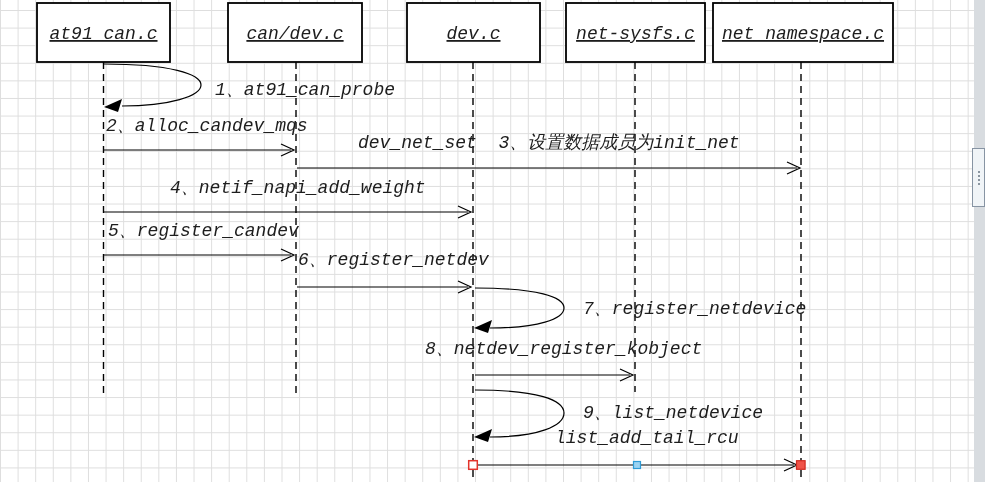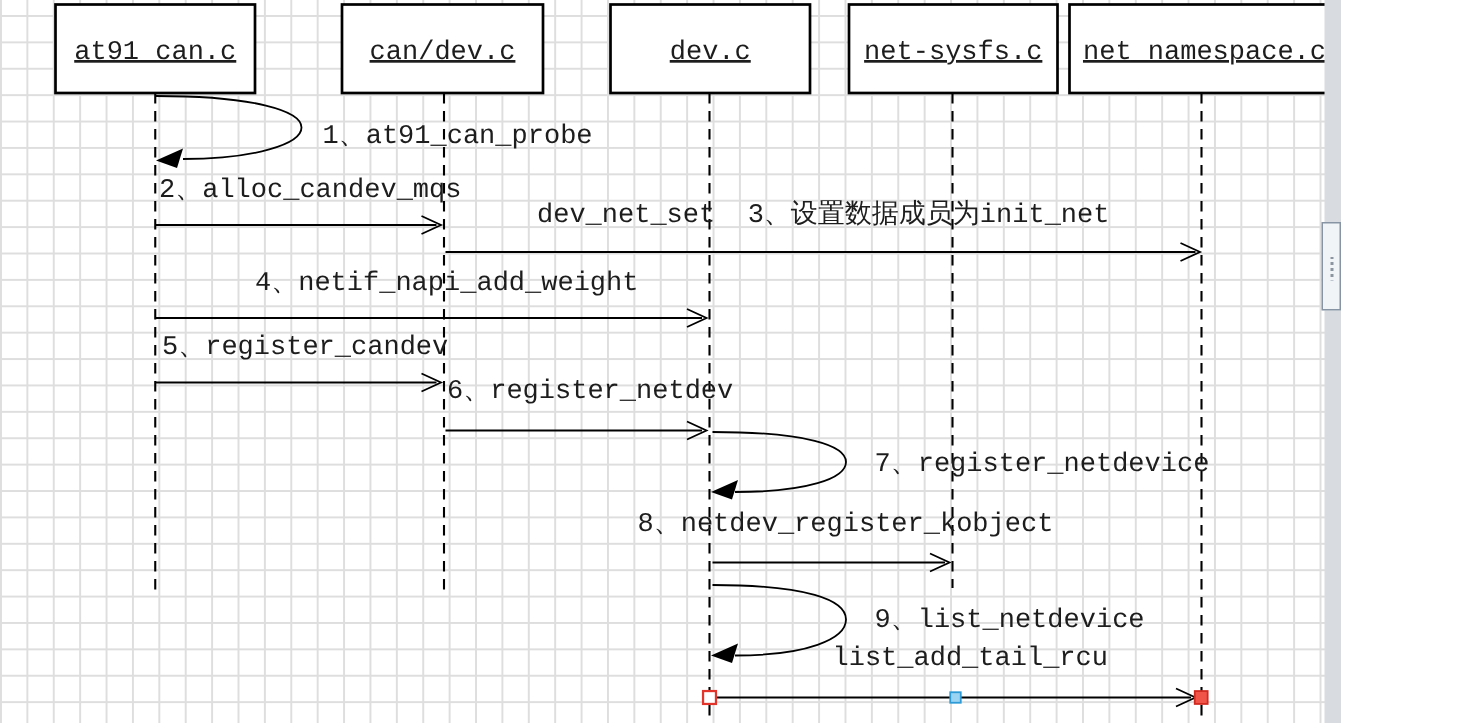--- a/index.html
+++ b/index.html
@@ -1,17 +1,17 @@
 <!DOCTYPE html>
 <html><head>
 <meta charset="utf-8">
 <style>
   html,body{margin:0;padding:0;background:#fff;}
-  .screen{position:relative;width:894px;height:482px;overflow:hidden;background:#ffffff;
-          font-family:"Liberation Mono","DejaVu Sans Mono",monospace;}
+  .screen{position:relative;width:985px;height:482px;overflow:hidden;background:#ffffff;
+          font-family:"Liberation Mono","DejaVu Sans Mono",monospace;font-style:italic;}
   .grid{position:absolute;inset:0;
         background-image:
           linear-gradient(to right,#dedede 1px,transparent 1px),
           linear-gradient(to bottom,#dedede 1px,transparent 1px);
         background-size:17.6px 17.6px;
         background-position:0px 10px;}
   svg{position:absolute;left:0;top:0;}
   svg text{white-space:pre;fill:#1d1d1d;font-family:"Liberation Mono","DejaVu Sans Mono",monospace;font-size:18px;}
   svg .actor-label{text-decoration:underline;}
   .sline{stroke:#000;stroke-width:1.2;fill:none;}

